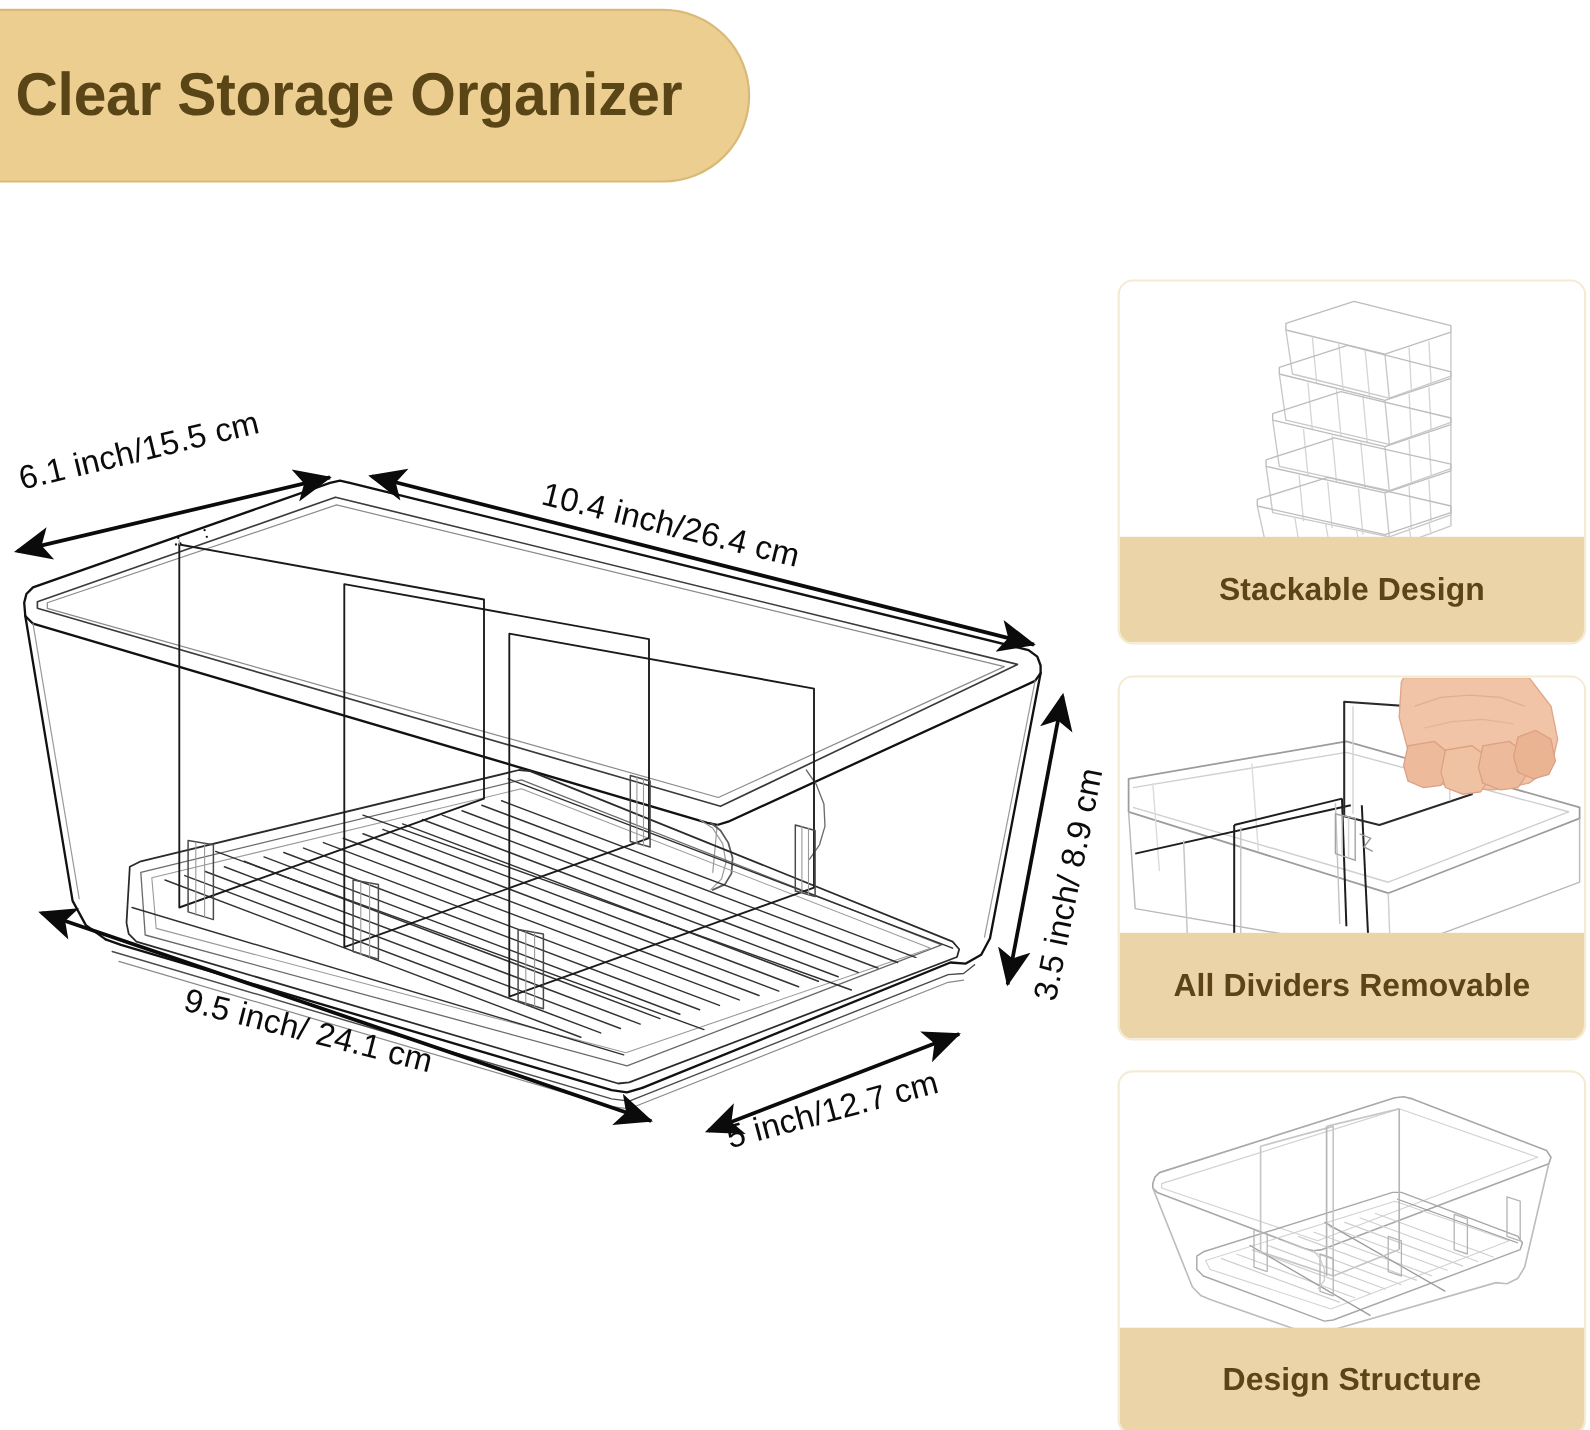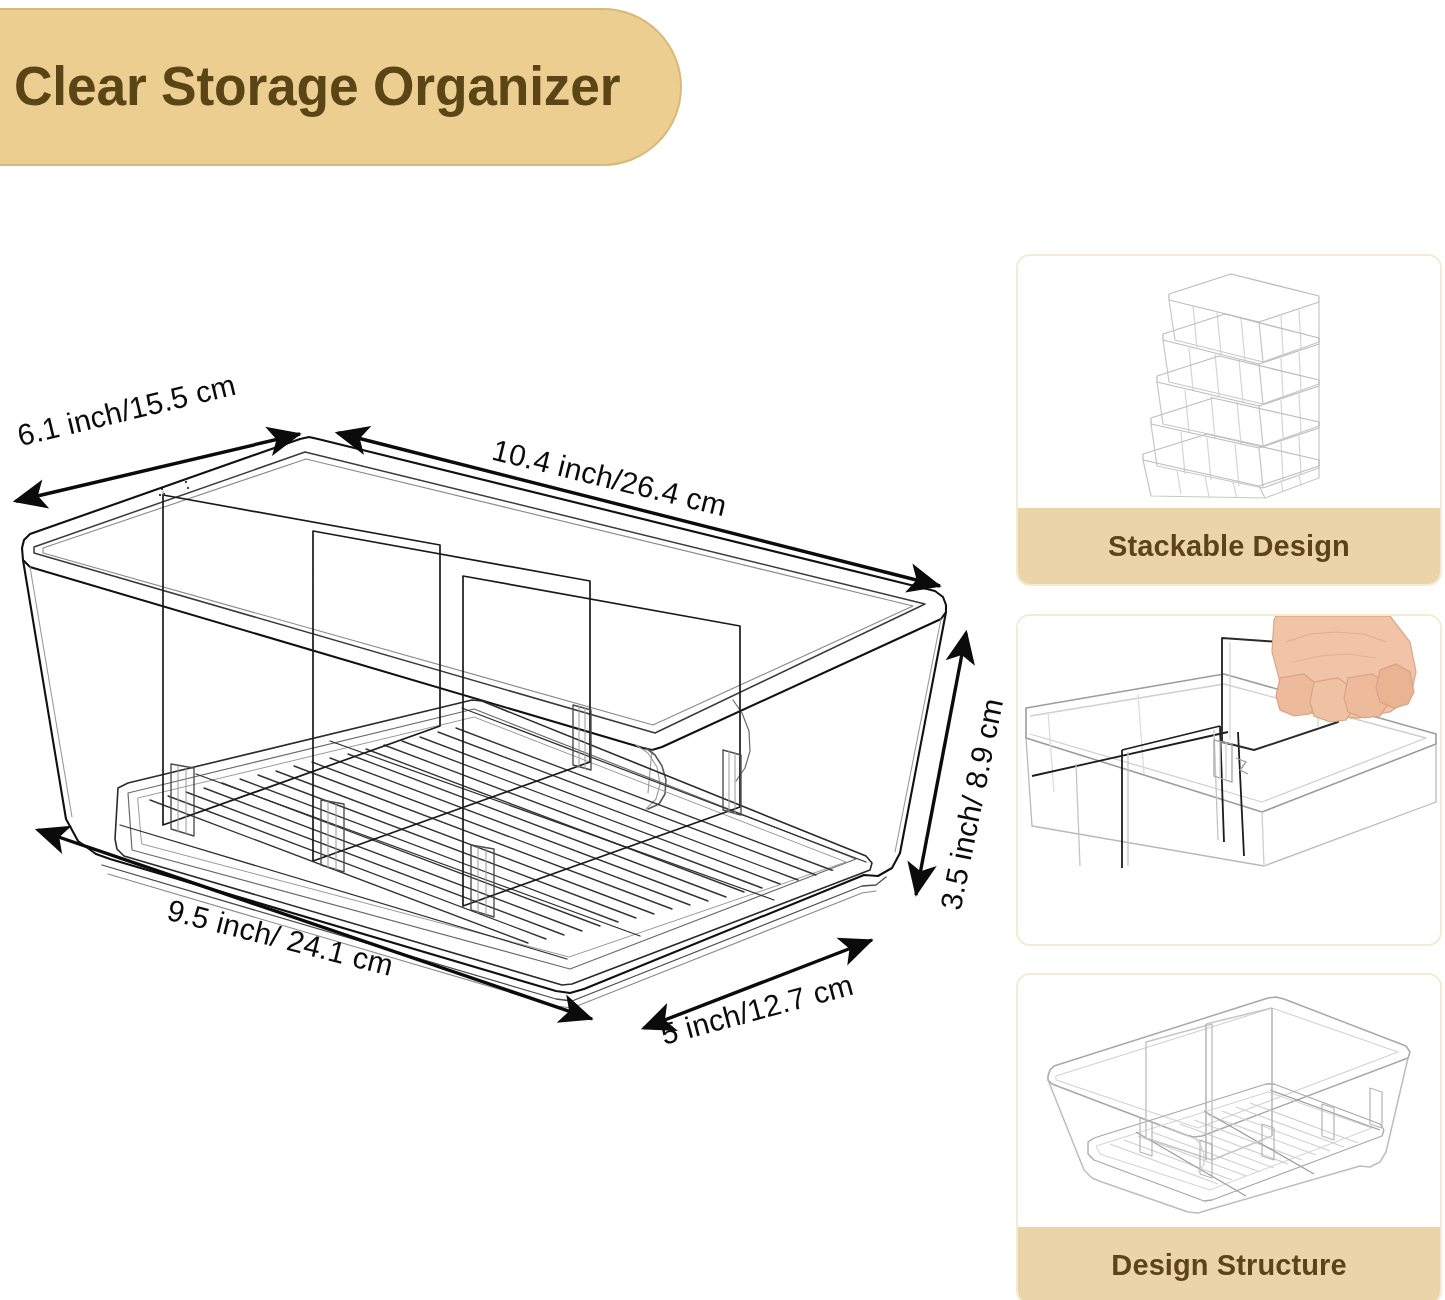--- a/index.html
+++ b/index.html
@@ -93,21 +93,21 @@
     display: flex;
     align-items: center;
     justify-content: center;
     overflow: hidden;
   }
   .card-media svg { display: block; }
 
   .card-label {
     position: absolute;
     left: 0; right: 0; bottom: 0;
-    height: 76px;
+    height: 96px;
     background: #EBD5A8;
     display: flex;
     align-items: center;
     justify-content: center;
   }
   .card-label-text {
     font-family: "Liberation Sans", sans-serif;
     font-size: 29px;
     font-weight: bold;
     color: #5C4418;
@@ -354,20 +354,23 @@
 
         <path d="M330,62 L326,82 L330,96 L346,102 L362,100 L370,88 L368,68 L354,58 Z" fill="#EDBB9C" stroke="#DCA083" stroke-width="1.2"></path>
 
         <path d="M362,54 L358,72 L362,86 L376,92 L390,88 L396,76 L392,56 L378,48 Z" fill="#EAB493" stroke="#DCA083" stroke-width="1.2"></path>
 
         <path d="M268,26 L292,18 L318,16 L346,18 L368,26" fill="none" stroke="#E0AE91" stroke-width="1.2"></path>
         <path d="M276,46 L302,40 L330,38 L358,42" fill="none" stroke="#E3B296" stroke-width="1"></path>
       </g>
     </svg>
   </div>
+  <div class="card-label">
+    <span class="card-label-text">All Dividers Removable</span>
+  </div>
 </div>
 
 <div class="feature-card" id="card-3">
   <div class="card-media">
     <svg width="378" height="234" viewBox="0 0 378 234" xmlns="http://www.w3.org/2000/svg">
       <g fill="none" stroke="#bdbdbd" stroke-width="1.5" stroke-linejoin="round">
 
         <path d="M8,92 L10,86 L14,82 L228,14 L236,13 L244,15 L366,62 L370,68 L368,74 L162,152 L154,153 L146,151 L12,100 L8,96 Z" stroke="#a8a8a8"></path>
         <path d="M16,92 L232,24 L358,68 L158,144 L16,96 Z" stroke="#d2d2d2" stroke-width="1.1"></path>
 

